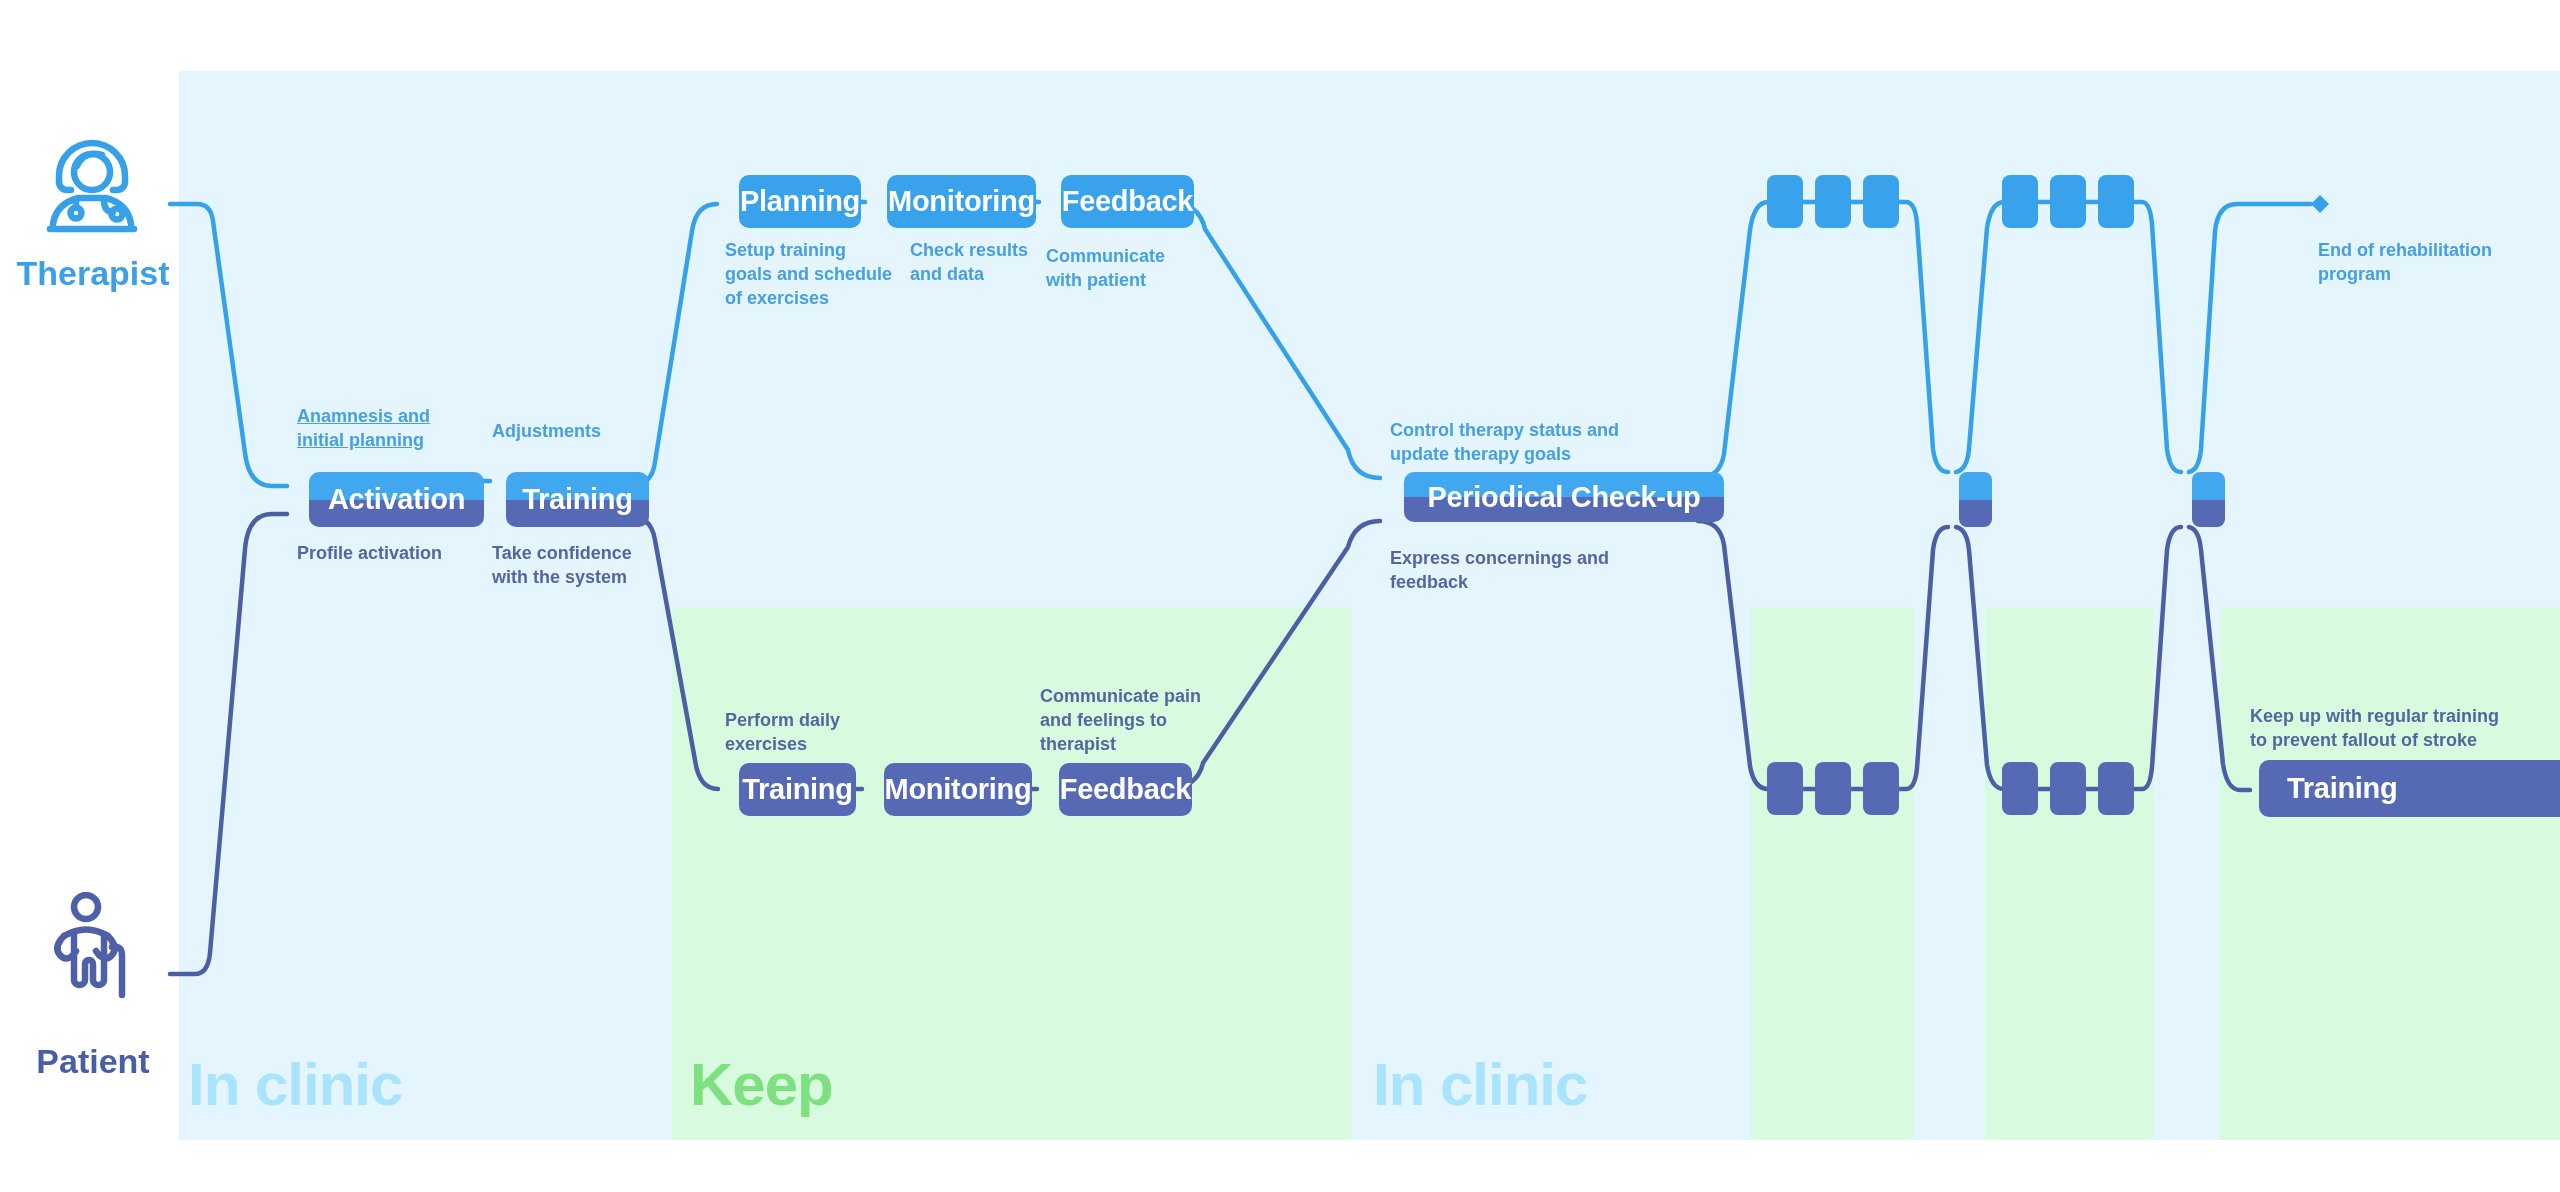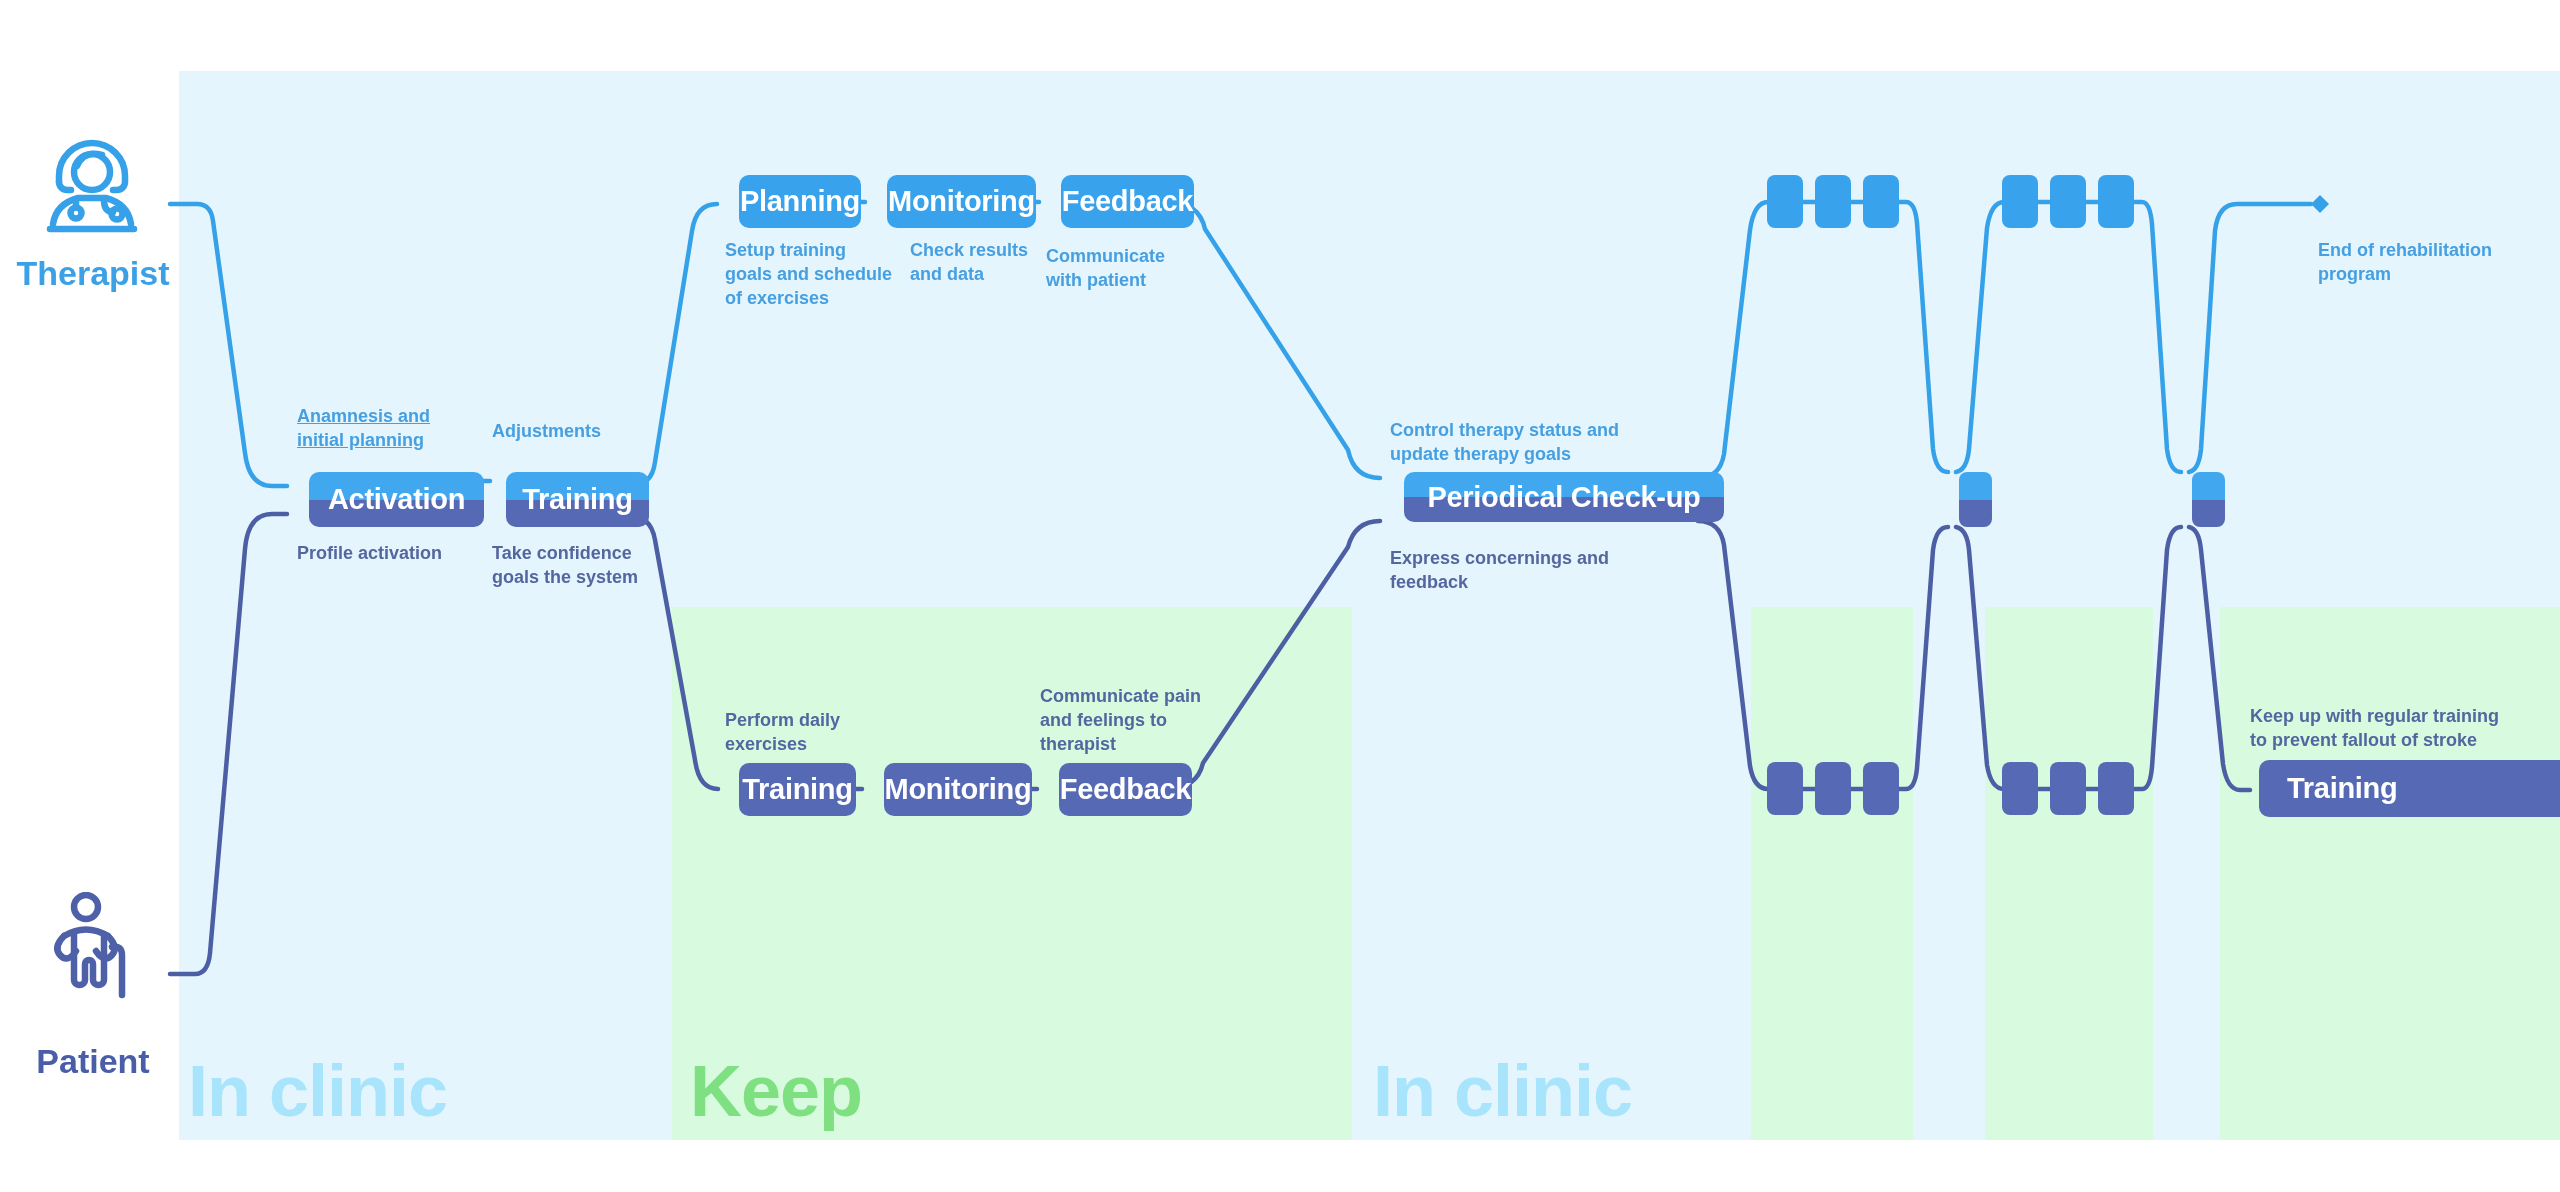--- a/index.html
+++ b/index.html
@@ -12,21 +12,21 @@
   }
   html,body{margin:0;padding:0;background:#fff;}
   #canvas{position:relative;width:2560px;height:1192px;overflow:hidden;background:#fff;
           font-family:"Liberation Sans",sans-serif;}
   .zone{position:absolute;}
   #zone-base{left:179px;top:71px;width:2381px;height:1069px;background:var(--clinic-bg);}
   #zone-home{left:672px;top:607px;width:680px;height:533px;background:var(--home-bg);}
   #zone-s1{left:1751px;top:607px;width:162px;height:533px;background:var(--home-bg);}
   #zone-s2{left:1985px;top:607px;width:168px;height:533px;background:var(--home-bg);}
   #zone-s3{left:2220px;top:607px;width:340px;height:533px;background:var(--home-bg);}
-  .zone-label{position:absolute;font-size:72px;font-weight:bold;letter-spacing:-1px;z-index:3;}
+  .zone-label{position:absolute;font-size:60px;font-weight:bold;letter-spacing:-1px;z-index:3;}
   #lbl-clinic1{left:188px;top:1050px;color:var(--zone-label-blue);}
   #lbl-home{left:690px;top:1050px;color:var(--zone-label-green);}
   #lbl-clinic2{left:1373px;top:1050px;color:var(--zone-label-blue);}
   #flow-svg{position:absolute;left:0;top:0;z-index:1;}
   .box{position:absolute;z-index:2;border-radius:10px;color:#fff;font-size:29px;font-weight:bold;
        display:flex;align-items:center;justify-content:center;letter-spacing:-0.3px;margin-left:24px;}
   .solid-blue{background:var(--accent-blue);}
   .solid-purple{background:var(--purple);}
   .split{background:linear-gradient(to bottom,var(--split-top-blue) 0 50%,var(--purple) 50% 100%);}
   #box-planning{left:715px;top:175px;width:122px;height:53px;}
@@ -162,21 +162,21 @@
   <div class="mini purple ma3"></div>
   <div class="mini purple mb1"></div>
   <div class="mini purple mb2"></div>
   <div class="mini purple mb3"></div>
 
   <div class="note blue" id="note-anamnesis">Anamnesis and
 initial planning</div>
   <div class="note blue" id="note-adjustments">Adjustments</div>
   <div class="note purple" id="note-profile">Profile activation</div>
   <div class="note purple" id="note-confidence">Take confidence
-goals the system</div>
+with the system</div>
   <div class="note blue" id="note-setup">Setup training
 goals and schedule
 of exercises</div>
   <div class="note blue" id="note-results">Check results
 and data</div>
   <div class="note blue" id="note-commpatient">Communicate
 with patient</div>
   <div class="note purple" id="note-daily">Perform daily
 exercises</div>
   <div class="note purple" id="note-pain">Communicate pain

